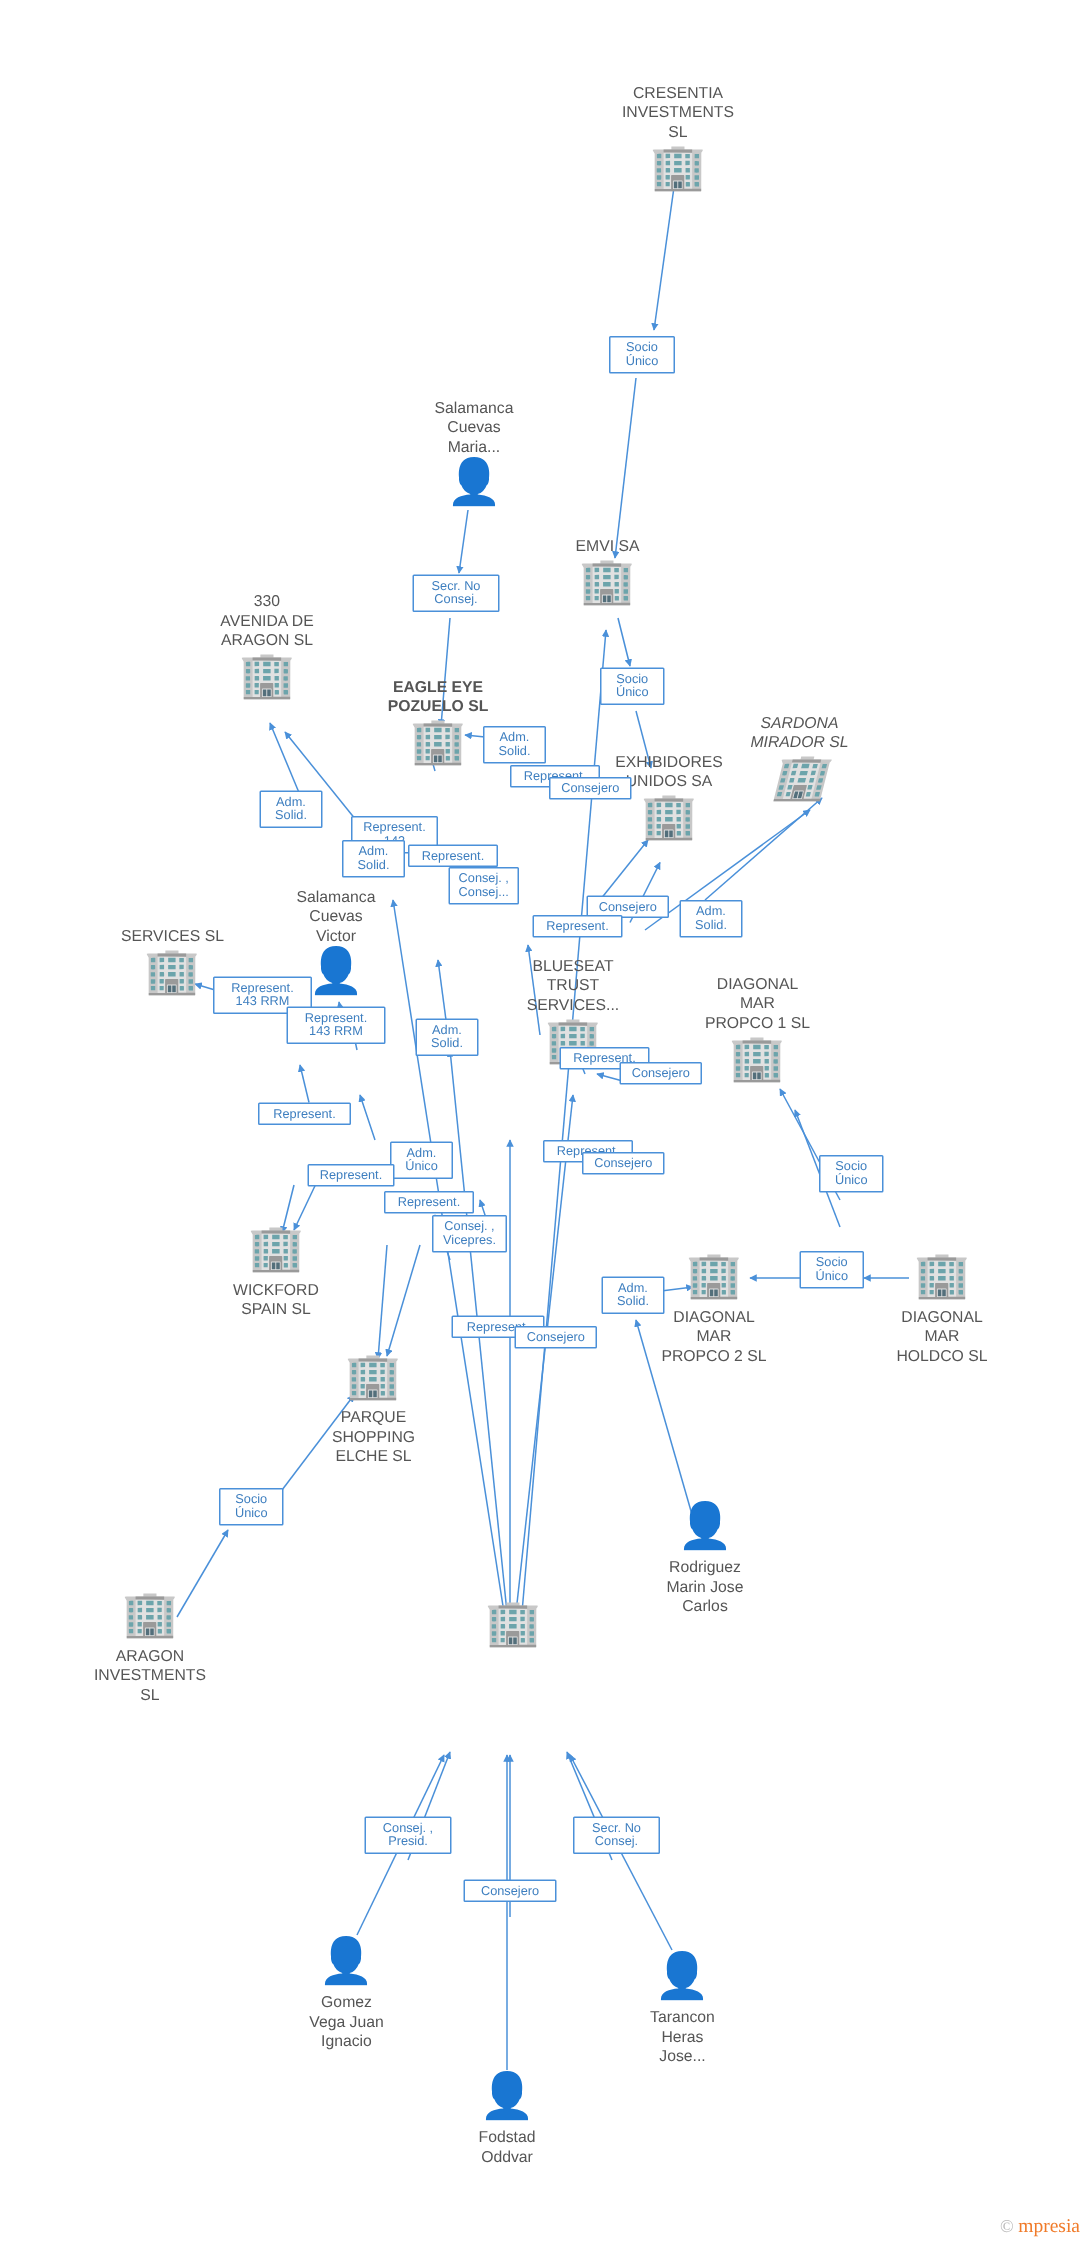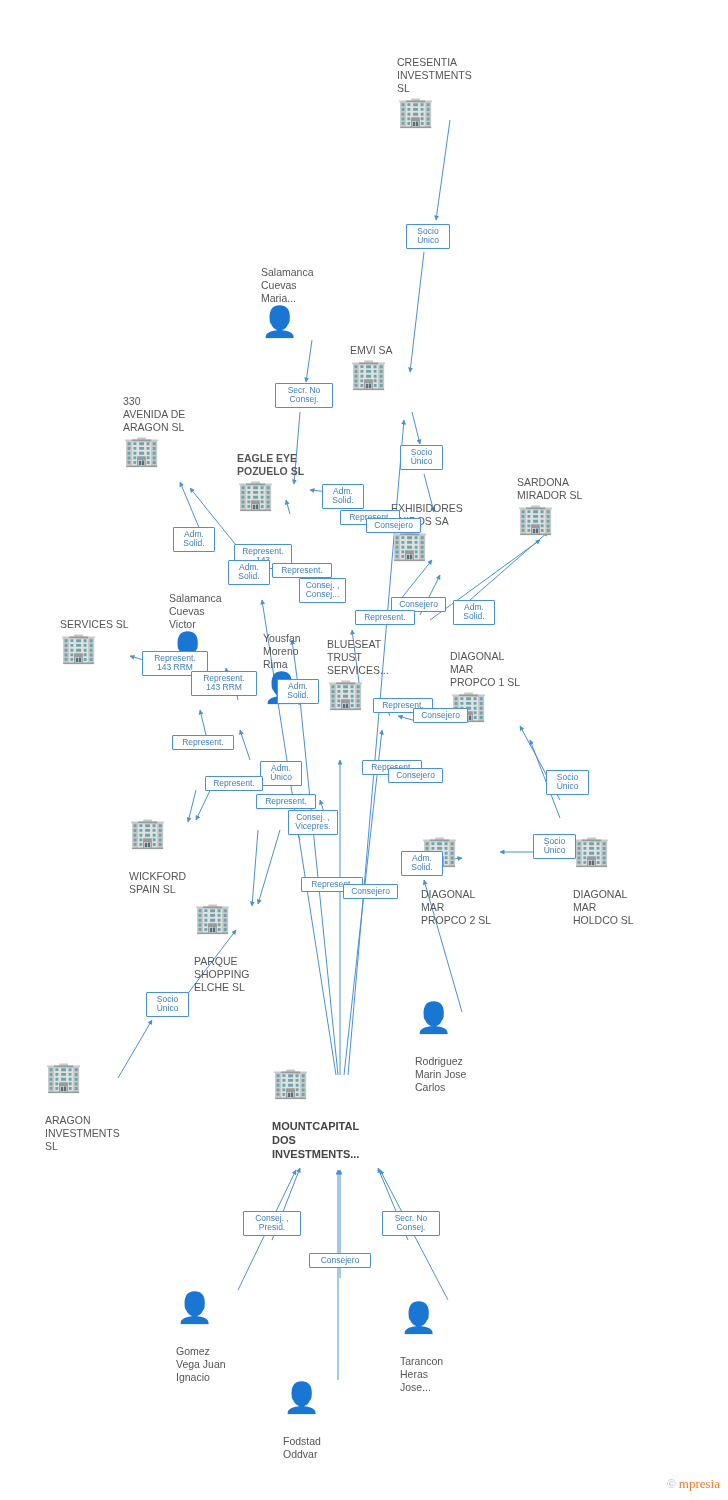--- a/index.html
+++ b/index.html
@@ -16,39 +16,39 @@
     background: #ffffff;
   }
   svg.edges {
     position: absolute;
     left: 0; top: 0;
     width: 728px; height: 1500px;
     pointer-events: none;
   }
   .node {
     position: absolute;
-    text-align: left;
+    text-align: center;
     width: 110px;
     margin-left: -55px;
   }
   .node .glyph {
     display: block;
     line-height: 1;
     font-size: 30px;
     color: #6d6d6d;
     height: 34px;
   }
   .node.company .glyph { font-size: 30px; }
   .node.person .glyph { font-size: 30px; }
   .node .label {
     display: block;
     font-size: 10.5px;
     color: #555555;
     line-height: 1.25;
-    margin-top: 18px;
+    margin-top: 2px;
     white-space: pre-line;
   }
   .node.focus .glyph { color: #ff5722; }
   .node.focus .label {
     color: #444444;
     font-weight: bold;
     font-size: 11px;
   }
   .node.above .label { margin: 0 0 2px 0; }
   .edge-label {
@@ -168,21 +168,21 @@
     <span class="glyph">🏢</span>
   </div>
 
   <div class="node person above" style="left:316px; top:266px;">
     <span class="label">Salamanca
 Cuevas
 Maria...</span>
     <span class="glyph">👤</span>
   </div>
 
-  <div class="node company above" style="left:405px; top:344px;">
+  <div class="node company above" style="left:405px; top:358px;">
     <span class="label">EMVI SA</span>
     <span class="glyph">🏢</span>
   </div>
 
   <div class="node company above" style="left:178px; top:395px;">
     <span class="label">330
 AVENIDA DE
 ARAGON SL</span>
     <span class="glyph">🏢</span>
   </div>
@@ -192,44 +192,38 @@
 POZUELO  SL</span>
     <span class="glyph">🏢</span>
   </div>
 
   <div class="node company above" style="left:446px; top:502px;">
     <span class="label">EXHIBIDORES
 UNIDOS SA</span>
     <span class="glyph">🏢</span>
   </div>
 
-  <div class="node company above" style="left:572px; top:476px;">
+  <div class="node company above" style="left:533px; top:476px;font-style:italic;">
     <span class="label">SARDONA
 MIRADOR SL</span>
     <span class="glyph">🏢</span>
   </div>
 
   <div class="node company above" style="left:115px; top:618px;">
     <span class="label">SERVICES SL</span>
     <span class="glyph">🏢</span>
   </div>
 
   <div class="node person above" style="left:224px; top:592px;">
     <span class="label">Salamanca
 Cuevas
 Victor</span>
     <span class="glyph">👤</span>
   </div>
 
-  <div class="node person above" style="left:318px; top:632px;">
-    <span class="label">Yousfan
-Moreno
-Rima</span>
-    <span class="glyph">👤</span>
-  </div>
 
   <div class="node company above" style="left:382px; top:638px;">
     <span class="label">BLUESEAT
 TRUST
 SERVICES...</span>
     <span class="glyph">🏢</span>
   </div>
 
   <div class="node company above" style="left:505px; top:650px;">
     <span class="label">DIAGONAL
@@ -274,23 +268,20 @@
 
   <div class="node company" style="left:100px; top:1062px;">
     <span class="glyph">🏢</span>
     <span class="label">ARAGON
 INVESTMENTS
 SL</span>
   </div>
 
   <div class="node company focus" style="left:342px; top:1068px; width:140px; margin-left:-70px;">
     <span class="glyph">🏢</span>
-    <span class="label">MOUNTCAPITAL
-DOS
-INVESTMENTS...</span>
   </div>
 
   <div class="node person" style="left:231px; top:1293px;">
     <span class="glyph">👤</span>
     <span class="label">Gomez
 Vega Juan
 Ignacio</span>
   </div>
 
   <div class="node person" style="left:455px; top:1303px;">

